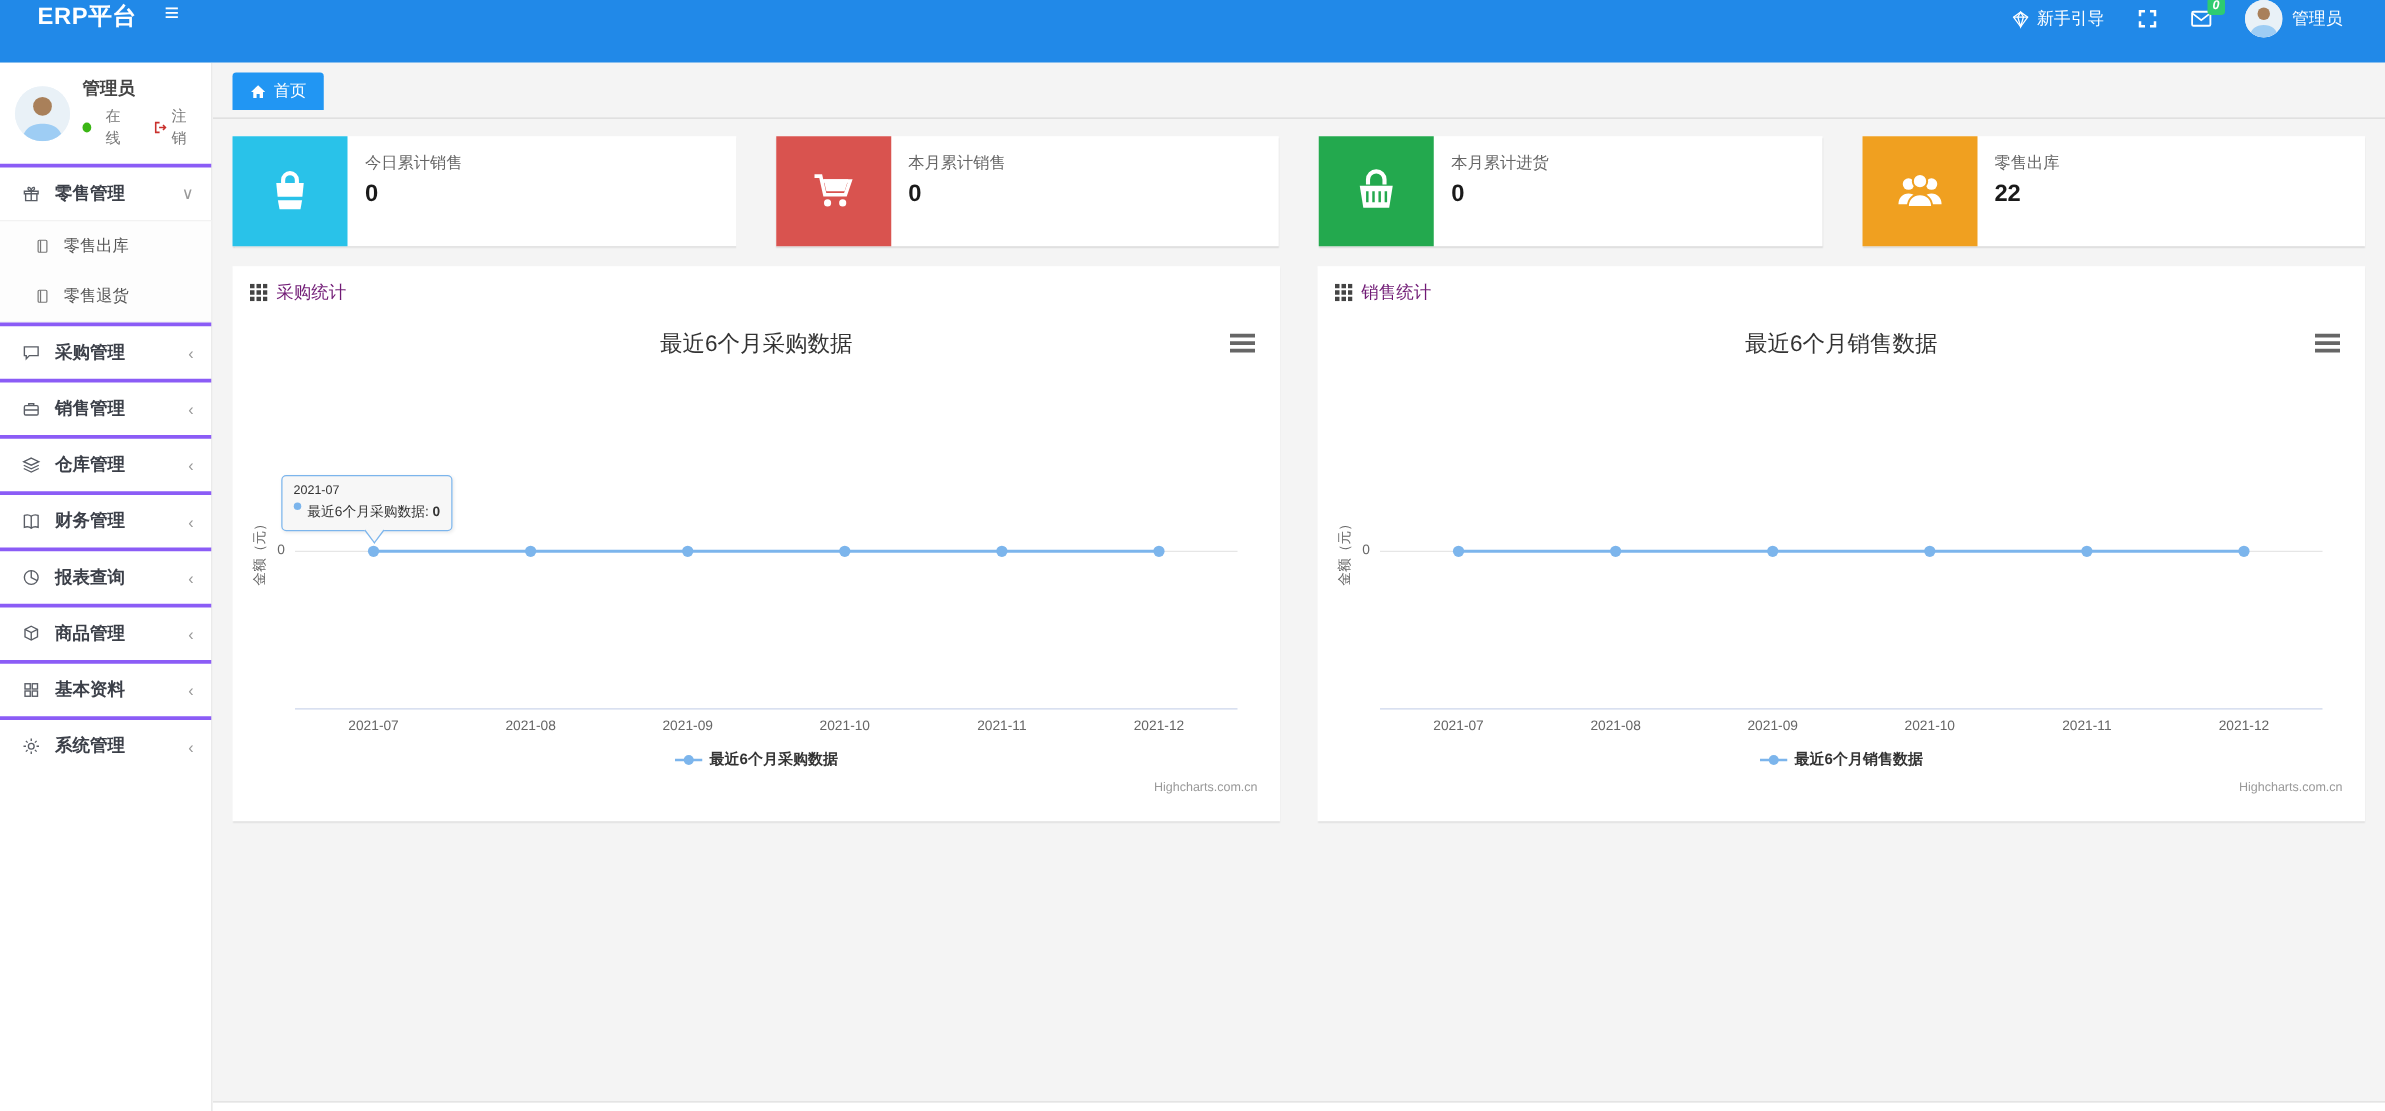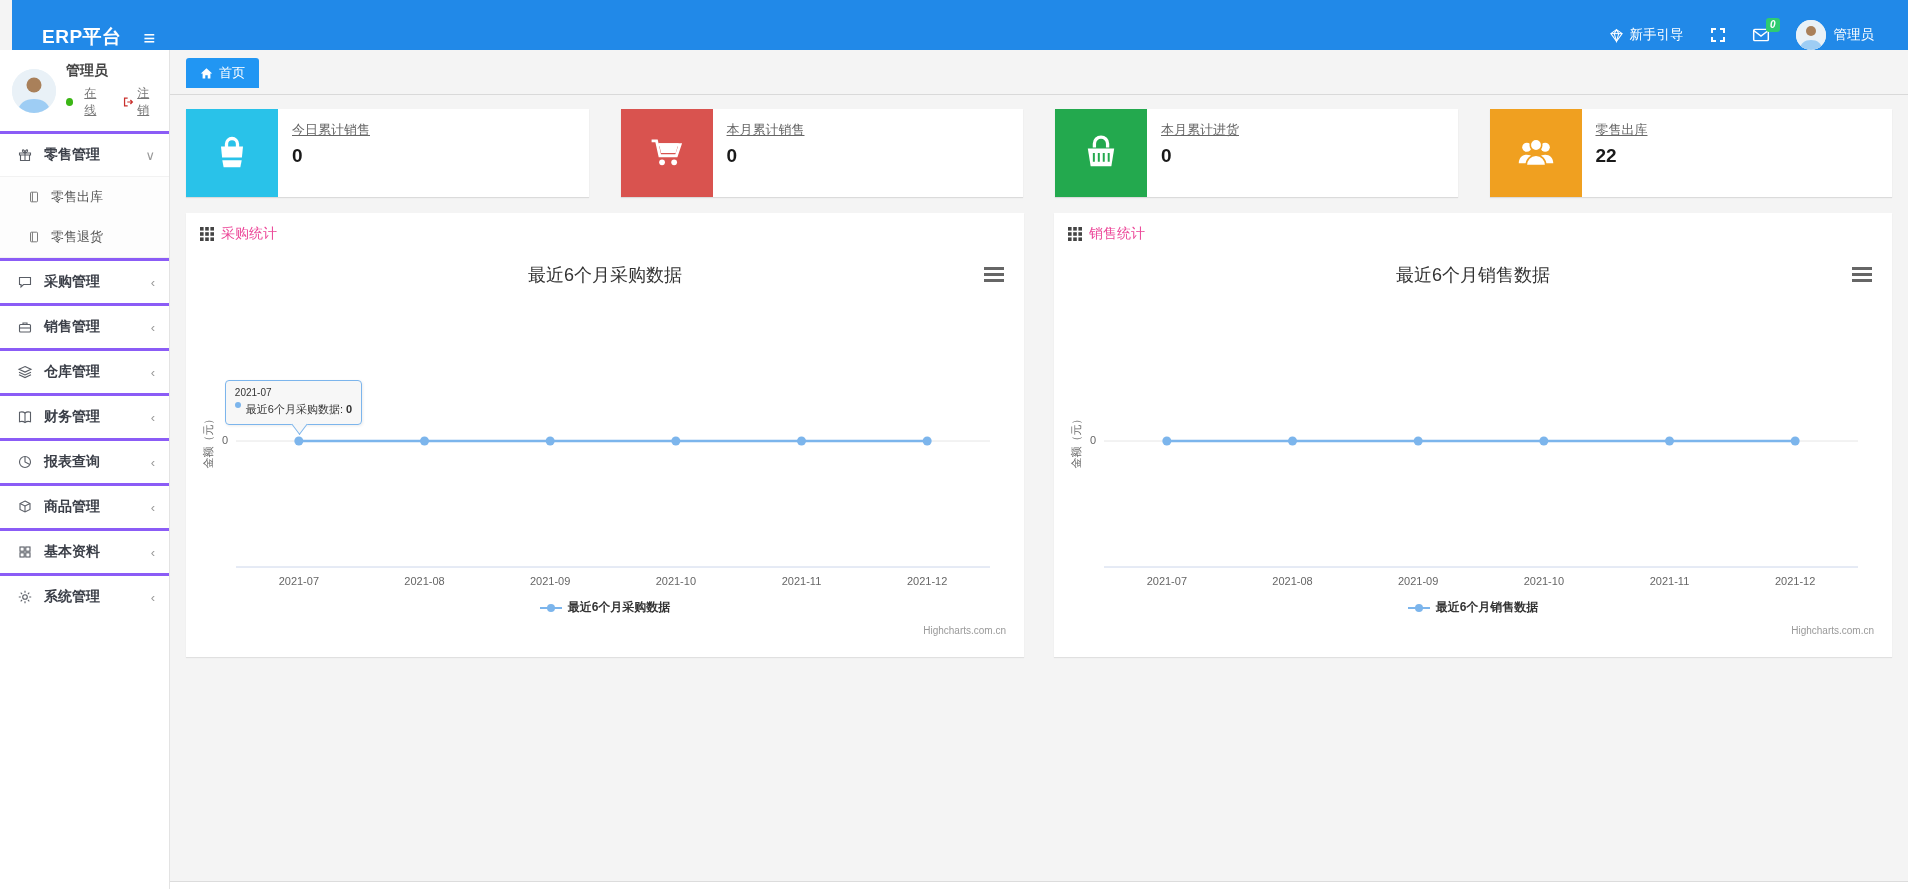--- a/index.html
+++ b/index.html
@@ -1,60 +1,60 @@
 <!DOCTYPE html>
 <html><head>
 <meta charset="utf-8">
 <style>
   * { box-sizing: border-box; margin: 0; padding: 0; }
   html,body { width: 1908px; height: 889px; overflow: hidden; }
   body { font-family: "Liberation Sans", "DejaVu Sans", sans-serif; background: #f4f4f4; color:#333; }
 
   
-  .navbar { position: fixed; top:0; left:12px; right:0; height:50px; background:#2189e8; display:flex; align-items:flex-end; z-index:30; }
+  .navbar { position: fixed; top:0; left:0; right:0; height:50px; background:#2189e8; display:flex; align-items:flex-start; z-index:30; }
   .brand { color:#fff; font-size:19px; font-weight:bold; padding:0 14px 0 30px; letter-spacing:.5px; cursor:pointer; }
   .nav-burger { color:#fff; font-size:20px; cursor:pointer; padding:0 8px; }
   .nav-right { margin-left:auto; display:flex; align-items:center; gap:26px; padding-right:34px; color:#fff; font-size:13.5px; }
   .nav-guide { display:flex; align-items:center; gap:6px; cursor:pointer; }
   .nav-iconbtn { display:flex; align-items:center; cursor:pointer; position:relative; }
   .badge { position:absolute; top:-9px; right:-10px; background:#2ecc71; color:#fff; font-size:10px; font-weight:bold; line-height:1; padding:2px 4px; border-radius:3px; }
   .nav-user { display:flex; align-items:center; gap:8px; cursor:pointer; }
   .nav-avatar { width:30px; height:30px; border-radius:50%; background:#e9f1f7; overflow:hidden; display:block; }
 
   
   .sidebar { position: fixed; top:50px; left:0; bottom:0; width:170px; background:#fff; border-right:1px solid #e3e3e3; z-index:20; }
   .user-block { display:flex; align-items:center; gap:10px; padding:12px 10px 12px 12px; }
   .user-avatar { width:44px; height:44px; border-radius:50%; background:#e9f1f7; overflow:hidden; flex:none; }
   .user-name { font-size:14px; color:#444; font-weight:bold; margin-bottom:5px; }
-  .user-status { display:flex; align-items:center; gap:11px; font-size:12px; color:#777;text-decoration:underline; }
+  .user-status { display:flex; align-items:center; gap:11px; font-size:12px; color:#777; }
   .dot-online { width:8px; height:8px; border-radius:50%; background:#3bb615; display:inline-block; }
   .logout { display:flex; align-items:center; gap:3px; color:#777; cursor:pointer; margin-left:6px; }
   .menu { list-style:none; }
   .menu-item { display:flex; align-items:center; height:45px; padding:0 14px 0 17px; font-size:14px; font-weight:bold; color:#3b3f48; cursor:pointer; border-top:3px solid #8b5cf6; }
   .menu-item .mi-icon { width:18px; margin-right:9px; color:#5a5e66; display:flex; align-items:center; }
   .mi-caret { margin-left:auto; color:#999; font-size:13px; font-weight:normal; }
   .submenu { list-style:none; background:#fdfdfd; border-top:1px solid #f2f2f2; border-bottom:1px solid #f2f2f2; }
   .submenu-item { display:flex; align-items:center; height:40px; padding-left:27px; font-size:13px; color:#555; cursor:pointer; }
   .submenu-item .mi-icon { width:16px; margin-right:8px; color:#777; display:flex; align-items:center; }
 
   
   .main { margin-left:170px; padding-top:50px; min-height:889px; display:flex; flex-direction:column; }
   .tabbar { padding:8px 0 0 16px; border-bottom:1px solid #d9d9d9; height:45px; }
   .tab { display:inline-flex; align-items:center; gap:6px; background:#2196f3; color:#fff; font-size:13px; padding:6px 14px; border-radius:3px 3px 0 0; cursor:pointer; }
 
   .cards { display:grid; grid-template-columns:repeat(4, 1fr); gap:32px; margin:14px 16px 0 16px; }
   .card { background:#fff; height:88px; display:flex; box-shadow:0 1px 1px rgba(0,0,0,.1); }
   .card-icon { width:92px; flex:none; display:flex; align-items:center; justify-content:center; }
   .card-body { padding:12px 14px; }
-  .card-label { font-size:13px; color:#666;text-decoration:underline; }
+  .card-label { font-size:13px; color:#666; }
   .card-value { font-size:19px; font-weight:bold; color:#1a1a1a; margin-top:6px; }
 
   .panels { display:grid; grid-template-columns:1fr 1fr; gap:30px; margin:16px; }
   .panel { background:#fff; box-shadow:0 1px 1px rgba(0,0,0,.08); padding:12px 14px 14px 14px; }
-  .panel-head { display:flex; align-items:center; gap:7px; font-size:14px; color:#ec4899; padding-bottom:10px; }
+  .panel-head { display:flex; align-items:center; gap:7px; font-size:14px; color:#701a75; padding-bottom:10px; }
   .panel-head .ph-icon { color:#444; display:flex; }
 
   
   .chart { position:relative; height:390px; width:100%; }
   .ch-title { position:absolute; top:10px; left:0; right:0; text-align:center; font-size:18px; color:#333; }
   .ch-burger { position:absolute; top:14px; right:6px; width:20px; cursor:pointer; display:flex; flex-direction:column; gap:3px; }
   .ch-burger i { display:block; height:3px; background:#666; }
   .ch-ylabel { position:absolute; left:-16px; top:188px; width:70px; text-align:center; transform:translate(-11px,-50%) rotate(-90deg); font-size:11px; color:#666; }
   .ch-ytick { position:absolute; left:2px; top:181px; width:26px; text-align:right; font-size:11px; color:#666; }
   .ch-xlabel { position:absolute; top:322px; transform:translateX(-50%); font-size:11px; color:#666; white-space:nowrap; }

